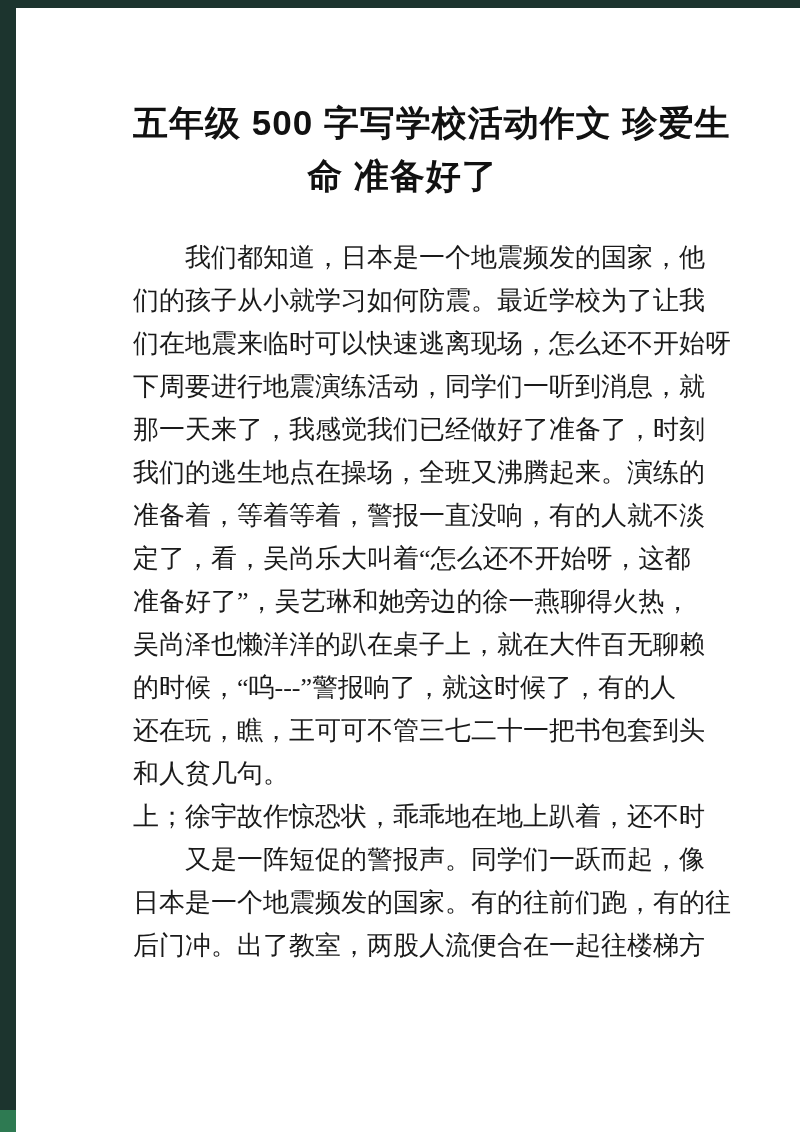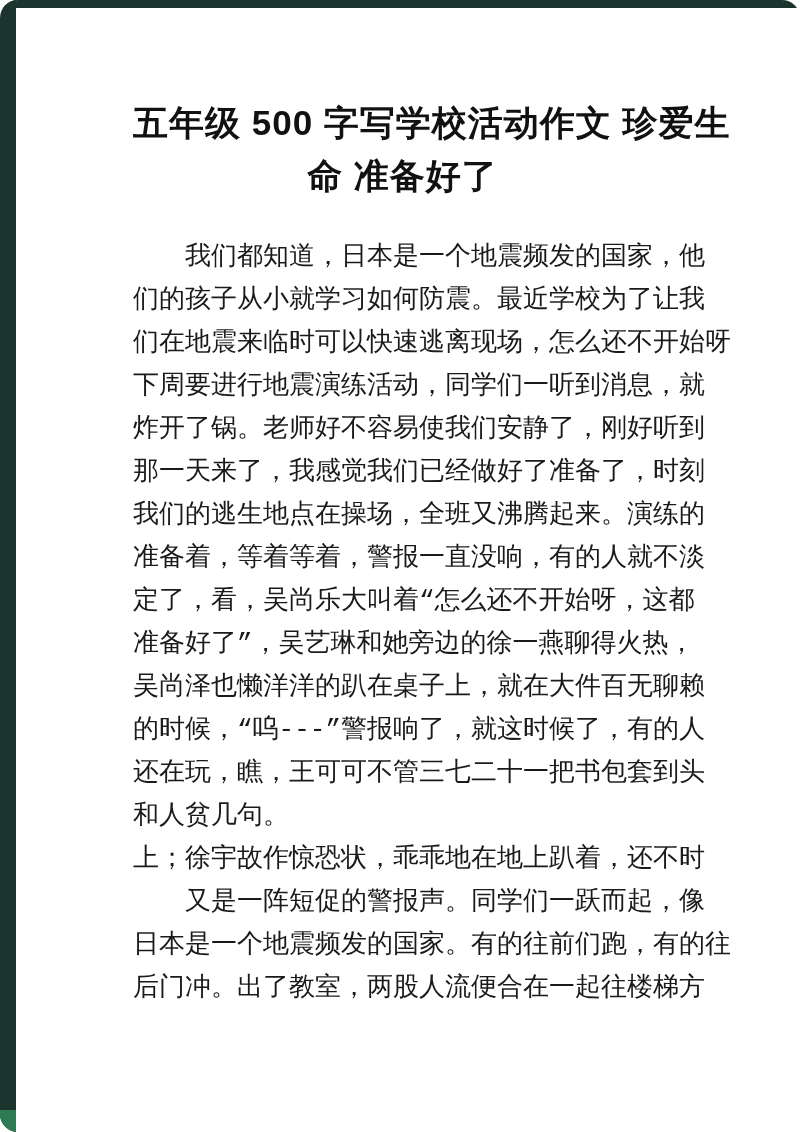--- a/index.html
+++ b/index.html
@@ -48,21 +48,20 @@
   .title .tline {
     display: block;
     white-space: nowrap;
   }
   
   .body-block {
     position: absolute;
     left: 133px; top: 236px;
     width: 539px;
     color: #1a1a1a;
-    font-family: Liberation Mono, monospace;
   }
   .line {
     display: block;
     height: 43px;
     line-height: 43px;
     font-size: 26px;
     text-align: justify;
     text-align-last: justify;
     white-space: nowrap;
     overflow: visible;
@@ -71,37 +70,36 @@
     text-indent: 52px;
   }
   .line.no-just {
     text-align: center;
     text-align-last: left;
   }
 </style>
 </head>
 <body>
 
-<div class="page" style="background: rgb(255, 255, 255); border-radius: 18px;">
+<div class="page" style="background: rgb(255, 255, 255);">
 
   <div class="border-top" style="background: rgb(28, 52, 46);"></div>
   <div class="border-left" style="background: rgb(28, 52, 46);"></div>
   <div class="corner-accent" style="background: rgb(46, 122, 82);"></div>
 
   <h1 class="title">
     <span class="tline">五年级 500 字写学校活动作文 珍爱生</span>
     <span class="tline">命 准备好了</span>
   </h1>
 
   <div class="body-block" id="essay-body" style="color: rgb(26, 26, 26);">
       <div class="line indent">我们都知道，日本是一个地震频发的国家，他</div>
       <div class="line">们的孩子从小就学习如何防震。最近学校为了让我</div>
       <div class="line">们在地震来临时可以快速逃离现场，怎么还不开始呀</div>
       <div class="line">下周要进行地震演练活动，同学们一听到消息，就</div>
-      <div class="line">炸开了锅。老师好不容易使我们安静了，刚好听到</div>
       <div class="line">那一天来了，我感觉我们已经做好了准备了，时刻</div>
       <div class="line">我们的逃生地点在操场，全班又沸腾起来。演练的</div>
       <div class="line">准备着，等着等着，警报一直没响，有的人就不淡</div>
       <div class="line">定了，看，吴尚乐大叫着“怎么还不开始呀，这都</div>
       <div class="line no-just">准备好了”，吴艺琳和她旁边的徐一燕聊得火热，</div>
       <div class="line">吴尚泽也懒洋洋的趴在桌子上，就在大件百无聊赖</div>
       <div class="line">的时候，“呜---”警报响了，就这时候了，有的人</div>
       <div class="line">还在玩，瞧，王可可不管三七二十一把书包套到头</div>
       <div class="line no-just">和人贫几句。</div>
       <div class="line">上；徐宇故作惊恐状，乖乖地在地上趴着，还不时</div>

